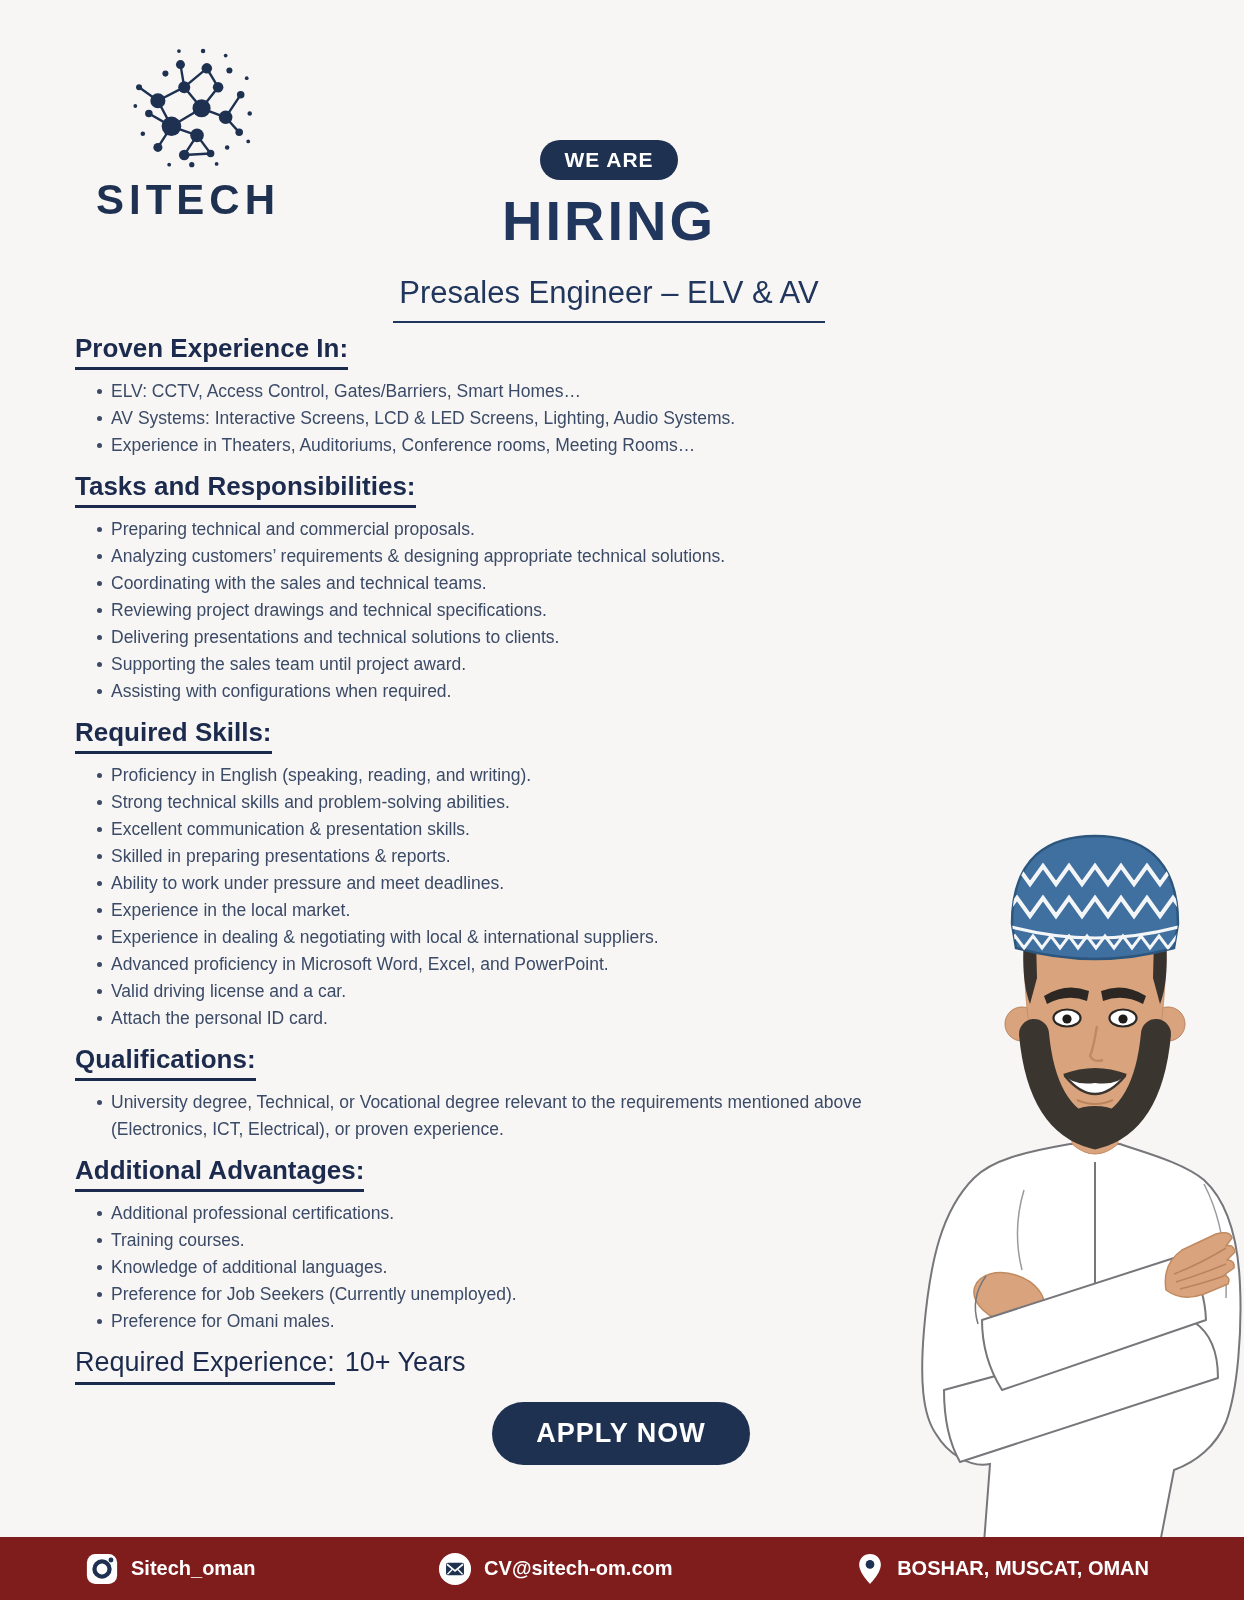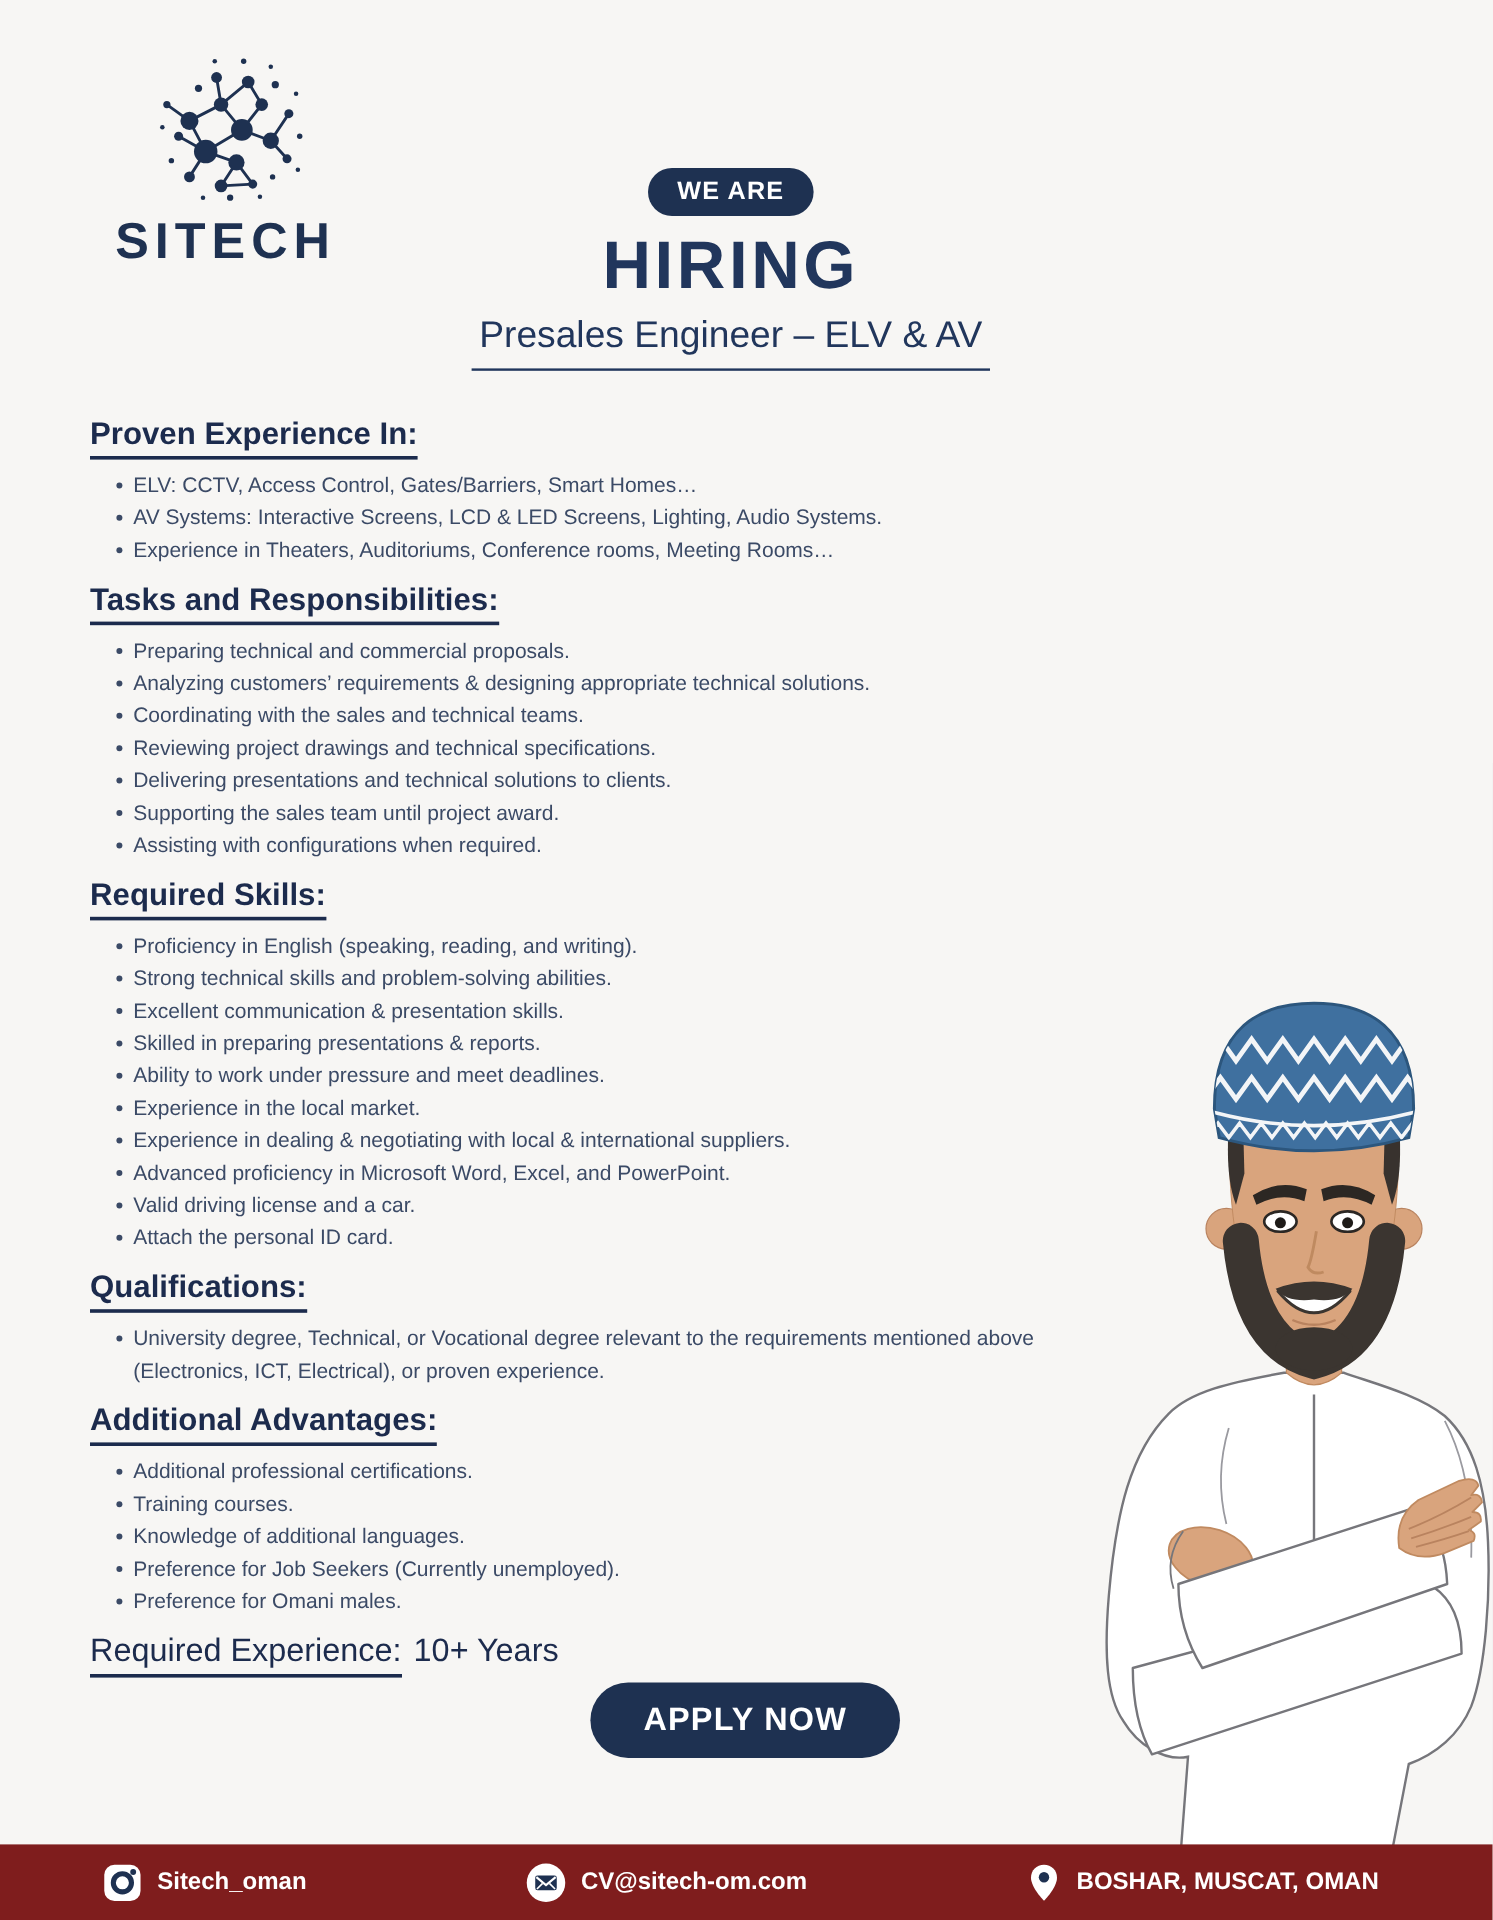--- a/index.html
+++ b/index.html
@@ -7,25 +7,25 @@
   .page{position:relative;width:1244px;height:1600px;background:#f7f6f4;overflow:hidden;}
 
   
   .logo-block{position:absolute;left:78px;top:42px;width:220px;text-align:center;}
   .logo-word{font-size:42px;font-weight:800;letter-spacing:5px;color:#1e3151;margin-top:2px;text-align:center;}
 
   .hero{position:absolute;left:0;top:140px;width:1218px;text-align:center;}
   .hero-badge{display:inline-block;background:#1e3151;color:#ffffff;font-size:21px;font-weight:700;
     letter-spacing:1px;padding:8px 24px;border-radius:24px;}
   .hero-title{font-size:56px;font-weight:800;letter-spacing:3px;color:#21365c;margin-top:8px;}
-  .hero-subtitle{display:inline-block;font-size:31px;font-weight:500;color:#21365c;margin-top:8px;
+  .hero-subtitle{display:inline-block;font-size:31px;font-weight:500;color:#21365c;margin-top:22px;
     border-bottom:2px solid #21365c;padding:0 6px 10px 6px;}
 
   
-  .content{position:absolute;left:75px;top:334px;width:830px;}
+  .content{position:absolute;left:75px;top:321px;width:830px;}
   .sec-heading{display:inline-block;font-size:26px;font-weight:700;color:#1c2b4d;
     border-bottom:3px solid #1c2b4d;padding-bottom:3px;margin:12px 0 8px 0;}
   .sec-list{list-style:none;margin:0;padding:0 0 0 22px;max-width:780px;}
   .bullet-item{position:relative;font-size:17.5px;line-height:27px;color:#3b4a66;padding-left:14px;}
   .bullet-item::before{content:"";position:absolute;left:0;top:11px;width:5px;height:5px;border-radius:50%;
     background:#3b4a66;}
 
   .experience-line{margin-top:12px;font-size:27px;font-weight:400;color:#1c2b4d;}
   .experience-label{display:inline-block;border-bottom:3px solid #1c2b4d;padding-bottom:4px;}
   .experience-value{margin-left:10px;}

